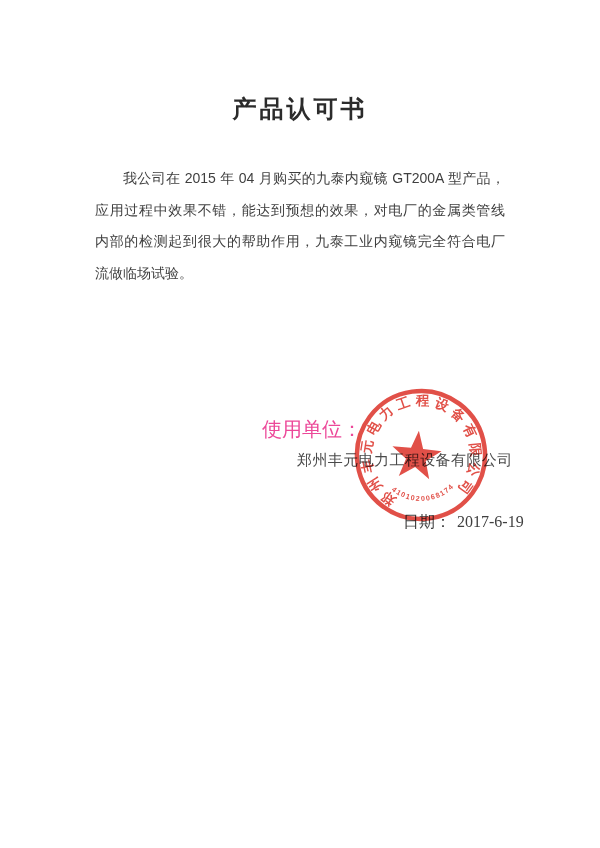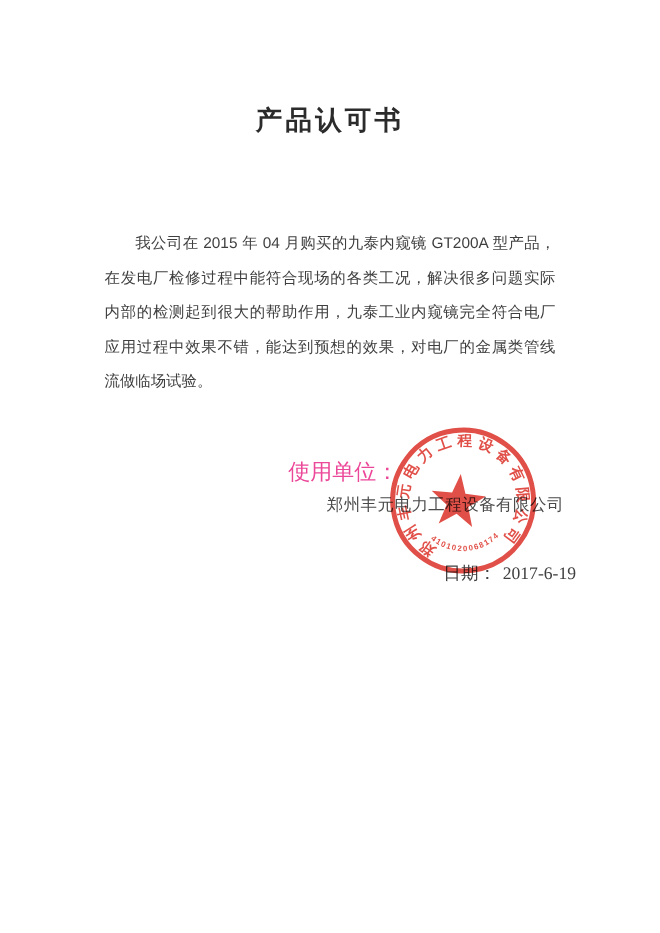--- a/index.html
+++ b/index.html
@@ -27,21 +27,20 @@
     letter-spacing: 3px;
     color: #2b2b2b;
   }
   .body-block {
     position: absolute;
     top: 163px;
     left: 95px;
     width: 410px;
     color: #3f3f3f;
     font-size: 14px;
-    margin-top: 42px;
   }
   .body-line {
     height: 31.5px;
     line-height: 31.5px;
     text-align: justify;
     text-align-last: justify;
     white-space: pre-wrap;
   }
   .body-line.indent {
     padding-left: 28px;
@@ -90,23 +89,22 @@
 </style>
 </head>
 <body>
 
 <div class="page">
 
   <h1 class="title">产品认可书</h1>
 
   <div class="body-block">
     <div class="body-line indent">我公司在 2015 年 04 月购买的九泰内窥镜 GT200A 型产品，</div>
-    <div class="body-line">在发电厂检修过程中能符合现场的各类工况，解决很多问题实际</div>
+    <div class="body-line">应用过程中效果不错，能达到预想的效果，对电厂的金属类管线</div>
     <div class="body-line">内部的检测起到很大的帮助作用，九泰工业内窥镜完全符合电厂</div>
-    <div class="body-line">应用过程中效果不错，能达到预想的效果，对电厂的金属类管线</div>
     <div class="body-line last">流做临场试验。</div>
   </div>
 
   <div class="sig-label">使用单位：</div>
 
   <div class="company">郑州丰元电力工程设备有限公司</div>
 
   <div class="date-line"><span>日期：</span><span class="date-value">2017-6-19</span></div>
 
   <svg class="stamp" viewBox="0 0 140 140" xmlns="http://www.w3.org/2000/svg" aria-hidden="true">

